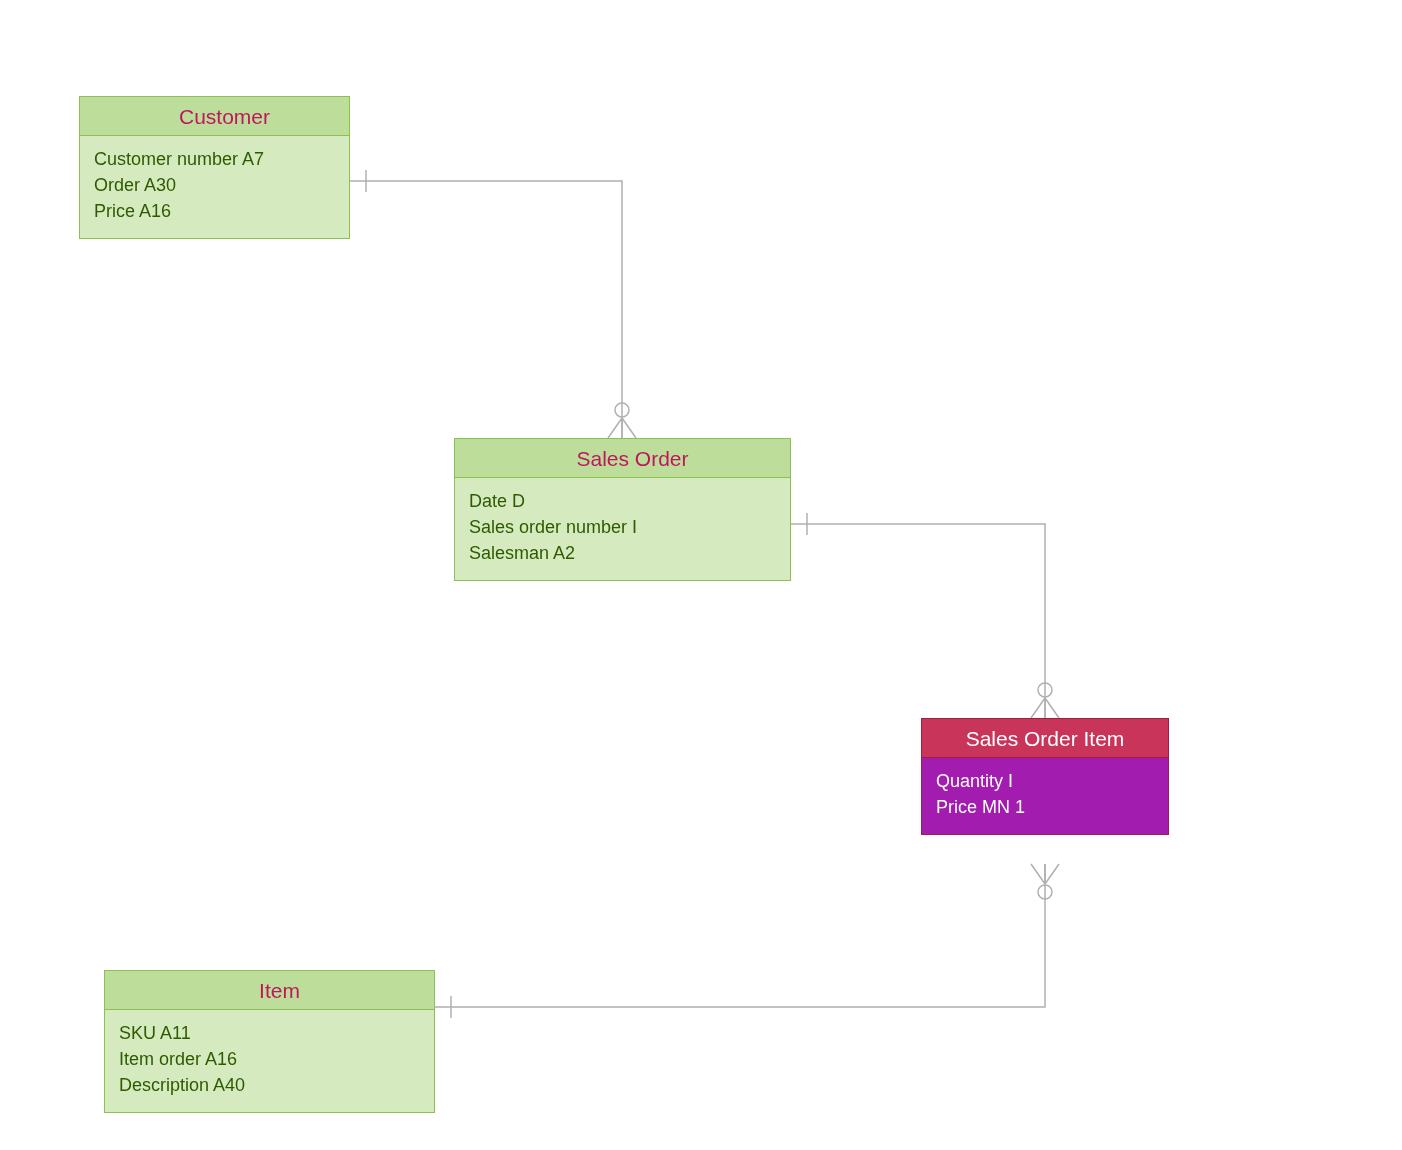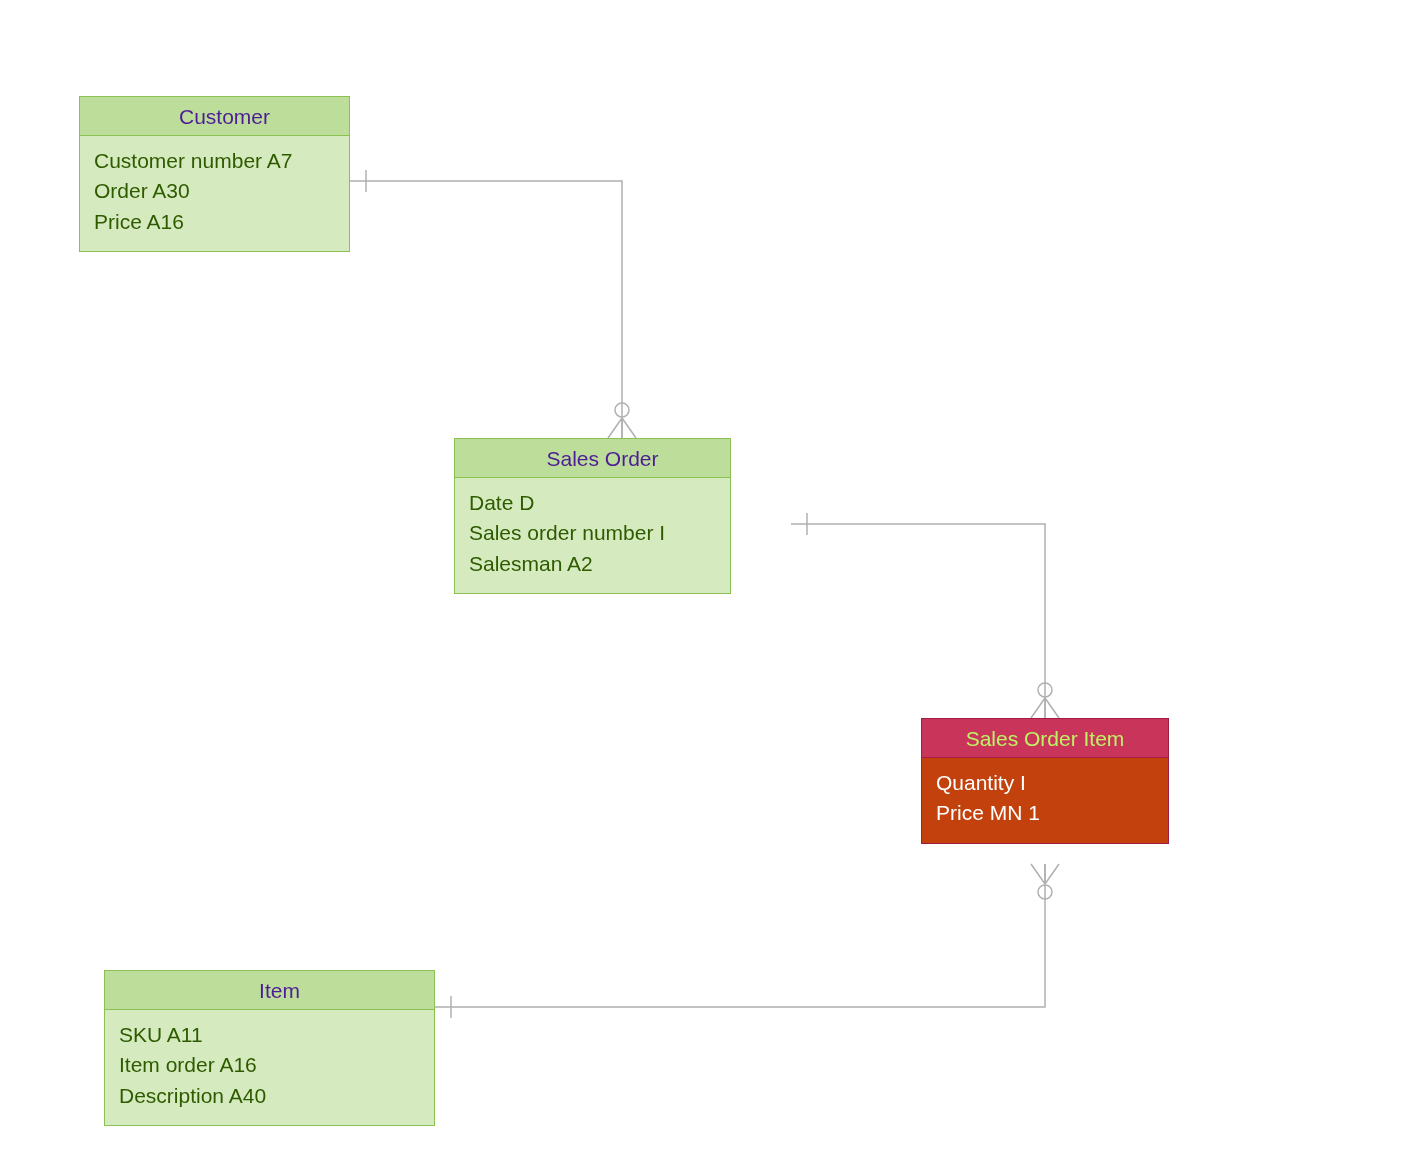--- a/index.html
+++ b/index.html
@@ -18,47 +18,47 @@
   .entity .title {
     box-sizing: border-box;
     text-align: center;
     padding: 8px 0 6px 0;
     font-size: 21px;
     border: 1px solid;
   }
   .entity .body {
     box-sizing: border-box;
     padding: 10px 14px 14px 14px;
-    font-size: 21px;
+    font-size: 18px;
     line-height: 1.45;
     border: 1px solid;
     border-top: none;
   }
 
   
   .green .title {
     background: #bdde9b;
     border-color: #8cc152;
-    color: #4c1d95;
+    color: #be185d;
     padding-left: 20px;
   }
   .green .body {
     background: #d5ebbf;
     border-color: #8cc152;
     color: #2f5b00;
   }
 
   
   .red .title {
     background: #c8345a;
     border-color: #a11d41;
-    color: #bef264;
+    color: #ffffff;
   }
   .red .body {
-    background: #c2410c;
+    background: #a21caf;
     border-color: #a11d41;
     color: #ffffff;
   }
 
   svg.connectors {
     position: absolute;
     left: 0;
     top: 0;
     width: 1402px;
     height: 1150px;
@@ -97,21 +97,21 @@
 
 <div class="entity green" style="left:79px; top:96px; width:271px;">
   <div class="title">Customer</div>
   <div class="body">
     <div>Customer number  A7</div>
     <div>Order A30</div>
     <div>Price A16</div>
   </div>
 </div>
 
-<div class="entity green" style="left:454px; top:438px; width:277px;">
+<div class="entity green" style="left:454px; top:438px; width:337px;">
   <div class="title">Sales Order</div>
   <div class="body">
     <div>Date D</div>
     <div>Sales order number I</div>
     <div>Salesman A2</div>
   </div>
 </div>
 
 <div class="entity red" style="left:921px; top:718px; width:248px;">
   <div class="title">Sales Order Item</div>

